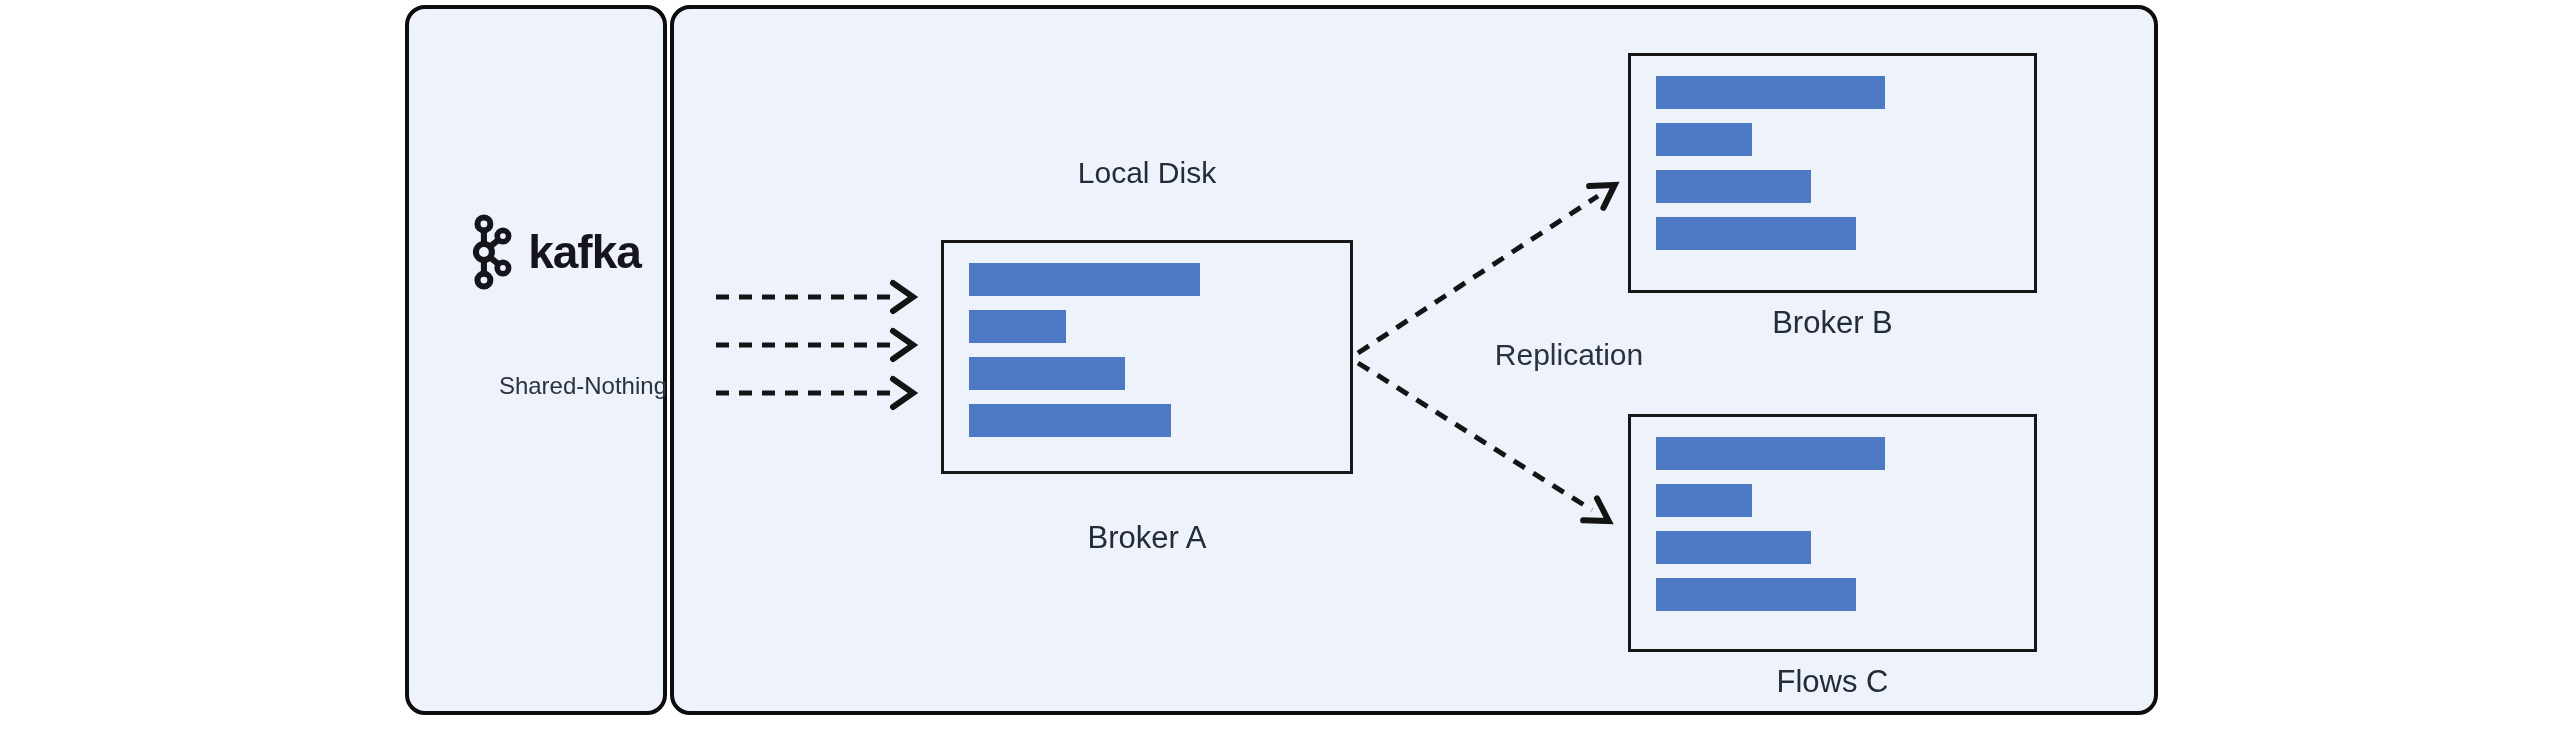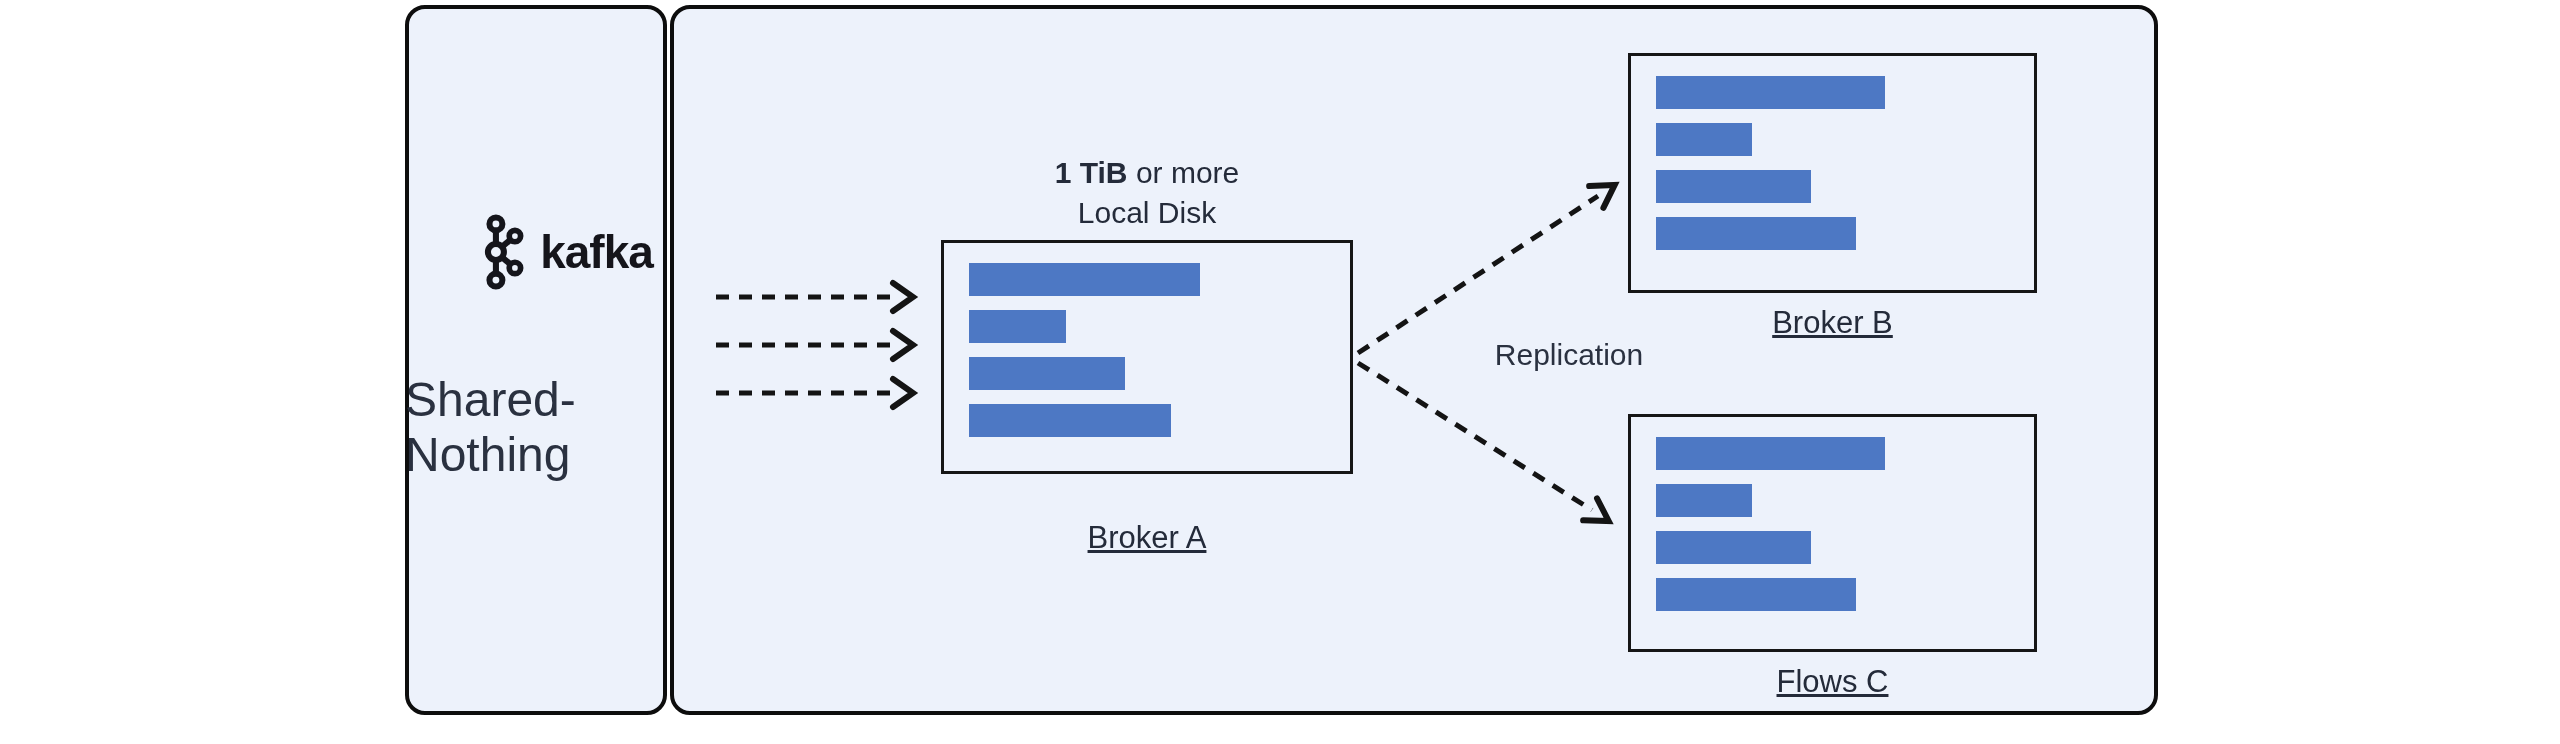--- a/index.html
+++ b/index.html
@@ -26,32 +26,32 @@
     background:var(--panel-bg);
     border:4px solid #0d0d0d;
     border-radius:20px;
   }
   .left-panel{left:405px;top:5px;width:262px;height:710px;}
   .main-panel{left:670px;top:5px;width:1488px;height:710px;}
 
   .brand{
     position:absolute;
     left:405px;top:212px;width:298px;height:80px;
-    display:flex;align-items:center;justify-content:center;gap:15px;margin-left:12px;
+    display:flex;align-items:center;justify-content:center;gap:15px;
   }
   .brand svg{display:block;}
   .brand-text{
     font-size:46px;font-weight:700;letter-spacing:-1px;
     color:var(--brand);
   }
   .shared-nothing{
     position:absolute;
     left:405px;top:372px;width:262px;
-    text-align:left;
-    font-size:48px;
+    text-align:right;
+    font-size:24px;
     color:var(--text);
   }
 
   .disk-title{
     position:absolute;
     left:941px;top:153px;width:412px;
     text-align:center;
     font-size:30px;line-height:40px;
     color:#242b3a;
   }
@@ -73,21 +73,20 @@
     height:33px;
     margin-bottom:14px;
     background:var(--bar);
   }
 
   .broker-label{
     position:absolute;
     text-align:center;
     font-size:31px;
     color:#242b3a;
-    text-decoration:underline;
   }
   .label-a{left:941px;top:484px;width:412px;margin-top:36px;}
   .label-b{left:1628px;top:305px;width:409px;}
   .label-c{left:1628px;top:664px;width:409px;}
 
   .streaming-label{
     position:absolute;
     left:708px;top:414px;width:200px;
     text-align:center;
     font-size:30px;line-height:40px;
@@ -137,21 +136,20 @@
       <circle class="logo-stroke" cx="47" cy="71" r="7.5" stroke-width="7.5"></circle>
     </svg>
     <span class="brand-text">kafka</span>
   </div>
 
   <div class="shared-nothing">Shared-Nothing</div>
 
   <div class="panel main-panel"></div>
 
   <div class="disk-title">
-    <div><span class="bold">1 TiB</span><span> or more</span></div>
     <div>Local Disk</div>
   </div>
 
   <div class="broker-box box-a">
     <div class="bars">
         <div class="bar" style="width: 60.5%;"></div>
         <div class="bar" style="width: 25.5%;"></div>
         <div class="bar" style="width: 41%;"></div>
         <div class="bar" style="width: 53%;"></div>
       </div>

